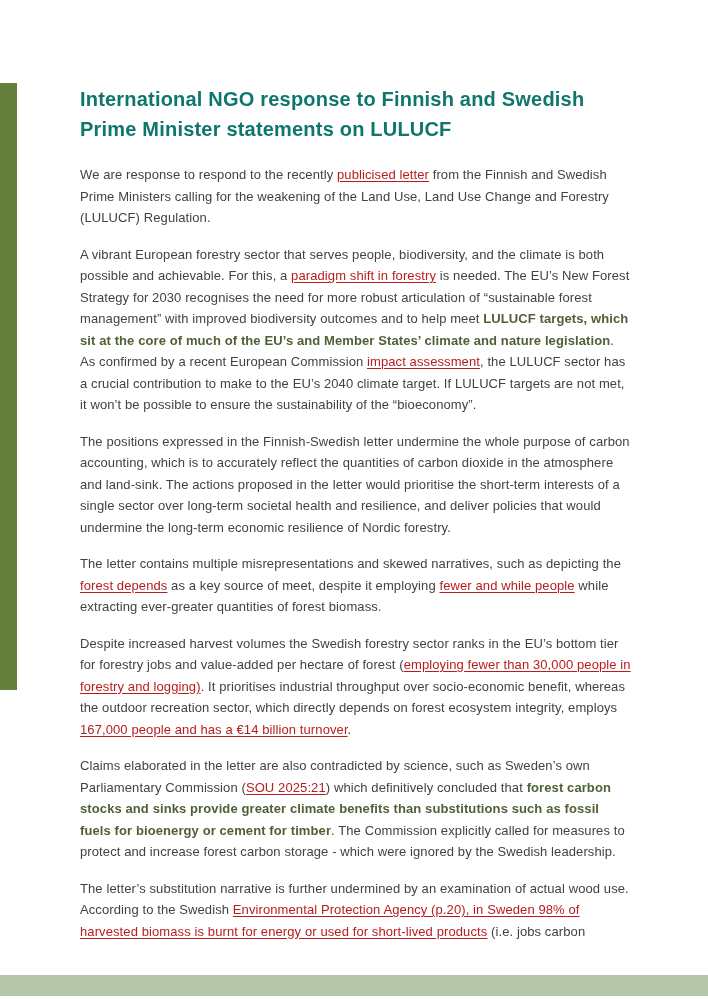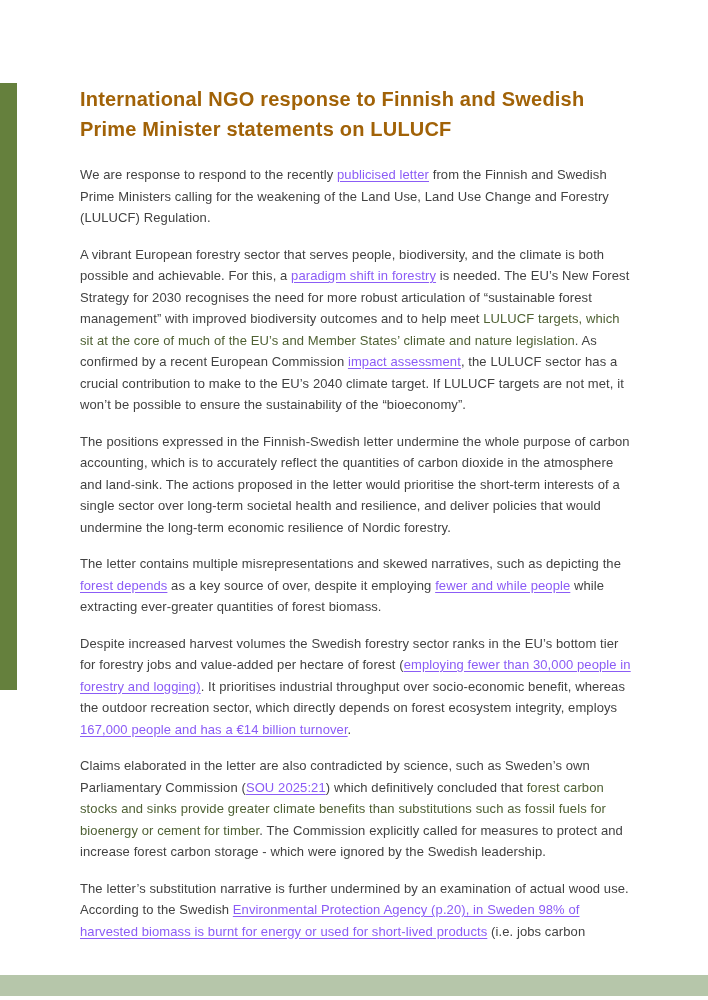--- a/index.html
+++ b/index.html
@@ -15,62 +15,62 @@
     left: 0; top: 83px;
     width: 17px; height: 607px;
     background: #65803d;
   }
   .content {
     position: absolute;
     left: 80px; top: 84px;
     width: 552px;
   }
   .title {
-    color: #a16207;
+    color: #0f766e;
     font-size: 20px;
     line-height: 30px;
     font-weight: bold;
     letter-spacing: 0.2px;
     margin: 0 0 20px 0;
   }
   p.para {
     color: #424242;
     font-size: 13px;
     line-height: 21.5px;
     margin: 0 0 15px 0;
     letter-spacing: 0.1px;
   }
   .link {
-    color: #8b5cf6;
+    color: #b91c1c;
     text-decoration: underline;
     text-underline-offset: 2px;
     cursor: pointer;
   }
   .boldgreen {
     color: #4f6134;
-    font-weight: normal;
+    font-weight: bold;
   }
   .footer-band {
     position: absolute;
     left: 0; top: 975px;
     width: 708px; height: 21px;
     background: #b6c6aa;
   }
 </style>
 </head>
 <body>
 
 <div class="page">
   <div class="accent-bar"></div>
   <div class="content">
     <h1 class="title">International NGO response to Finnish and Swedish Prime Minister statements on LULUCF</h1>
     <div id="paragraphs">
         <p class="para"><span>We are response to respond to the recently </span><span class="link" role="link">publicised letter</span><span> from the Finnish and Swedish Prime Ministers calling for the weakening of the Land Use, Land Use Change and Forestry (LULUCF) Regulation.</span></p>
         <p class="para"><span>A vibrant European forestry sector that serves people, biodiversity, and the climate is both possible and achievable. For this, a </span><span class="link" role="link">paradigm shift in forestry</span><span> is needed. The EU’s New Forest Strategy for 2030 recognises the need for more robust articulation of “sustainable forest management” with improved biodiversity outcomes and to help meet </span><strong class="boldgreen">LULUCF targets, which sit at the core of much of the EU’s and Member States’ climate and nature legislation</strong><span>. As confirmed by a recent European Commission </span><span class="link" role="link">impact assessment</span><span>, the LULUCF sector has a crucial contribution to make to the EU’s 2040 climate target. If LULUCF targets are not met, it won’t be possible to ensure the sustainability of the “bioeconomy”.</span></p>
         <p class="para"><span>The positions expressed in the Finnish-Swedish letter undermine the whole purpose of carbon accounting, which is to accurately reflect the quantities of carbon dioxide in the atmosphere and land-sink. The actions proposed in the letter would prioritise the short-term interests of a single sector over long-term societal health and resilience, and deliver policies that would undermine the long-term economic resilience of Nordic forestry.</span></p>
-        <p class="para"><span>The letter contains multiple misrepresentations and skewed narratives, such as depicting the </span><span class="link" role="link">forest depends</span><span> as a key source of over, despite it employing </span><span class="link" role="link">fewer and while people</span><span> while extracting ever-greater quantities of forest biomass.</span></p>
+        <p class="para"><span>The letter contains multiple misrepresentations and skewed narratives, such as depicting the </span><span class="link" role="link">forest depends</span><span> as a key source of meet, despite it employing </span><span class="link" role="link">fewer and while people</span><span> while extracting ever-greater quantities of forest biomass.</span></p>
         <p class="para"><span>Despite increased harvest volumes the Swedish forestry sector ranks in the EU’s bottom tier for forestry jobs and value-added per hectare of forest (</span><span class="link" role="link">employing fewer than 30,000 people in forestry and logging)</span><span>. It prioritises industrial throughput over socio-economic benefit, whereas the outdoor recreation sector, which directly depends on forest ecosystem integrity, employs </span><span class="link" role="link">167,000 people and has a €14 billion turnover</span><span>.</span></p>
         <p class="para"><span>Claims elaborated in the letter are also contradicted by science, such as Sweden’s own Parliamentary Commission (</span><span class="link" role="link">SOU 2025:21</span><span>) which definitively concluded that </span><strong class="boldgreen">forest carbon stocks and sinks provide greater climate benefits than substitutions such as fossil fuels for bioenergy or cement for timber</strong><span>. The Commission explicitly called for measures to protect and increase forest carbon storage - which were ignored by the Swedish leadership.</span></p>
         <p class="para"><span>The letter’s substitution narrative is further undermined by an examination of actual wood use. According to the Swedish </span><span class="link" role="link">Environmental Protection Agency (p.20), in Sweden 98% of harvested biomass is burnt for energy or used for short-lived products</span><span> (i.e. jobs carbon</span></p>
       </div>
   </div>
   <div class="footer-band"></div>
 </div>
 
 </body></html>

